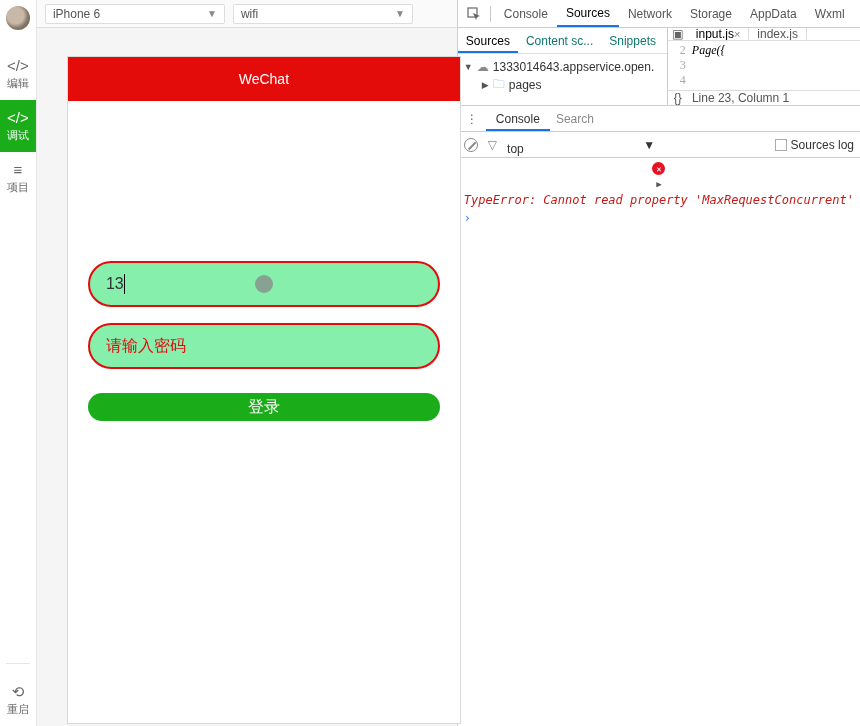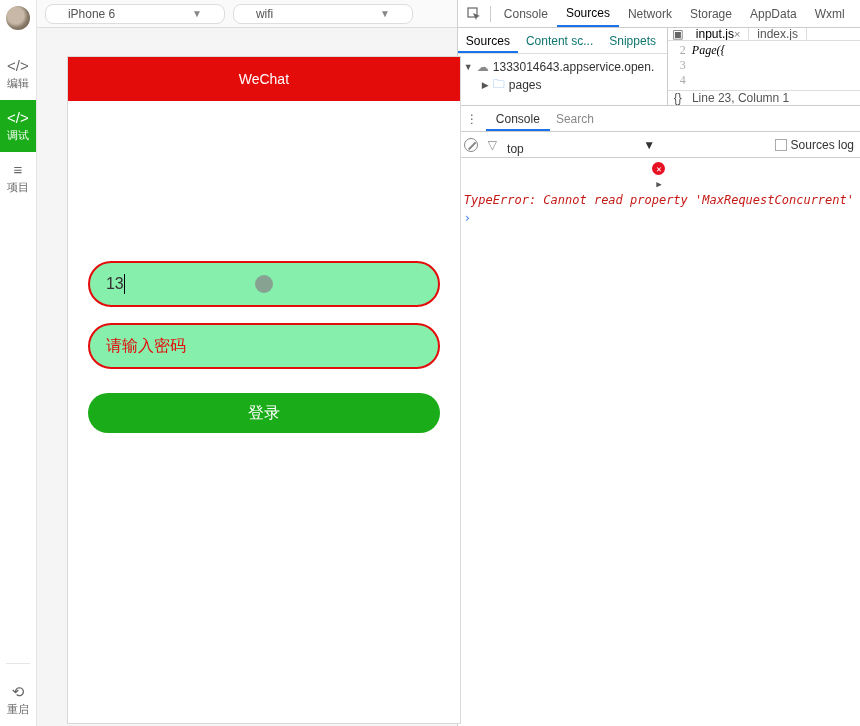--- a/index.html
+++ b/index.html
@@ -41,22 +41,22 @@
     
     .sim-col { width: 434px; background: #f5f5f5; display: flex; flex-direction: column; border-right: 1px solid #cfcfcf; }
     .sim-top {
       height: 28px; background: #fafafa;
       display: flex; align-items: center;
       border-bottom: 1px solid #ddd;
     }
     .sel {
       width: 180px; height: 20px; margin-left: 8px;
       display: flex; align-items: center; justify-content: space-between;
-      padding: 0 22px;
-      background: #fff; border: 1px solid #ddd; border-radius: 8px;
+      padding: 0 7px;
+      background: #fff; border: 1px solid #ddd; border-radius: 2px;
       font-size: 12px; color: #555;
     }
     .sel .arr { color: #888; font-size: 10px; }
     
     .sim-body { flex: 1; position: relative; background: #f5f5f5; }
     .phone {
       position: absolute; left: 30px; top: 28px;
       width: 394px; height: 668px;
       background: #fff;
       border: 1px solid #d9d9d9;
@@ -80,21 +80,21 @@
     .inp .ph { color: #e40b0b; }
     .inp .caret { width: 1px; height: 20px; background: #000; animation: blink 1s infinite; }
     @keyframes blink { 50% { opacity: 0; } }
     .dot {
       position: absolute; left: 50%; top: 50%;
       transform: translate(-50%, -50%);
       width: 18px; height: 18px; border-radius: 50%;
       background: #888; opacity: 0.75;
     }
     .login-btn {
-      width: 100%; height: 40px;
+      width: 100%; height: 28px;
       border: none; border-radius: 22px;
       background: #1aad19; color: #fff;
       font-size: 16px; cursor: pointer;
       margin-top: 8px;
     }
     
     
     .dev-col { flex: 1; background: #fff; display: flex; flex-direction: column; }
     .dev-tabs {
       height: 28px; display: flex; align-items: center;

